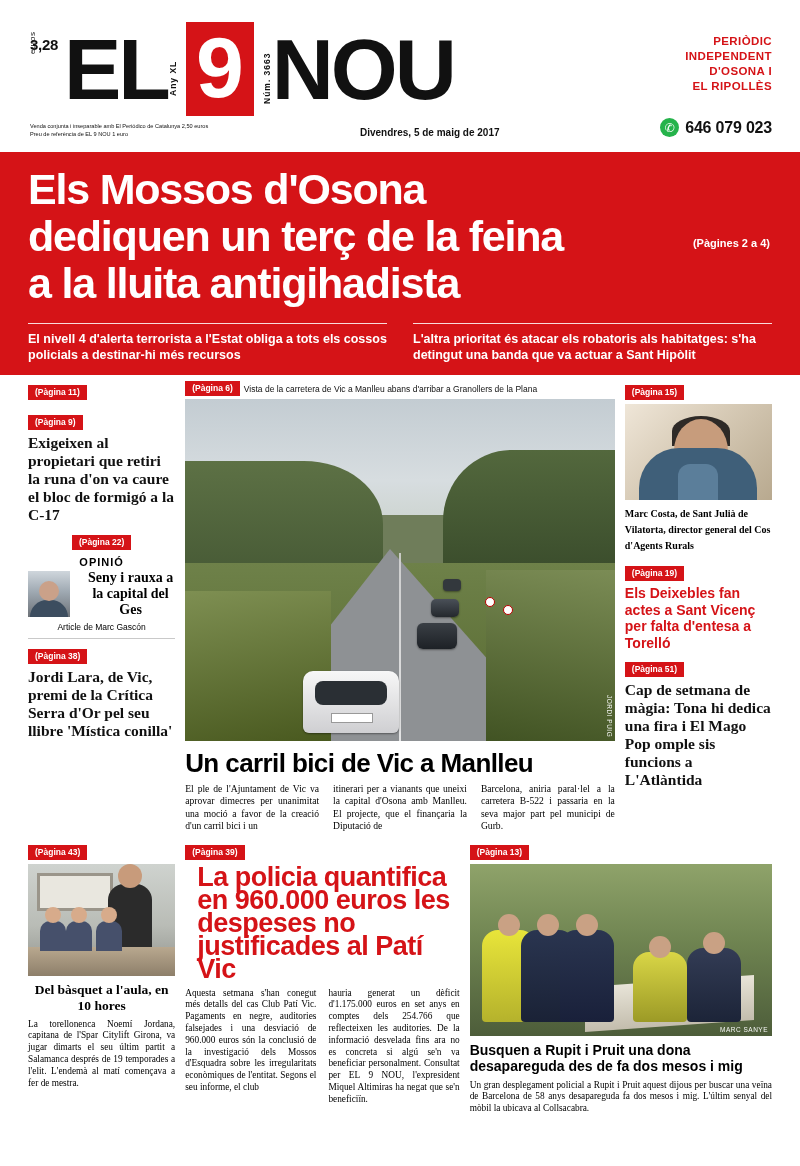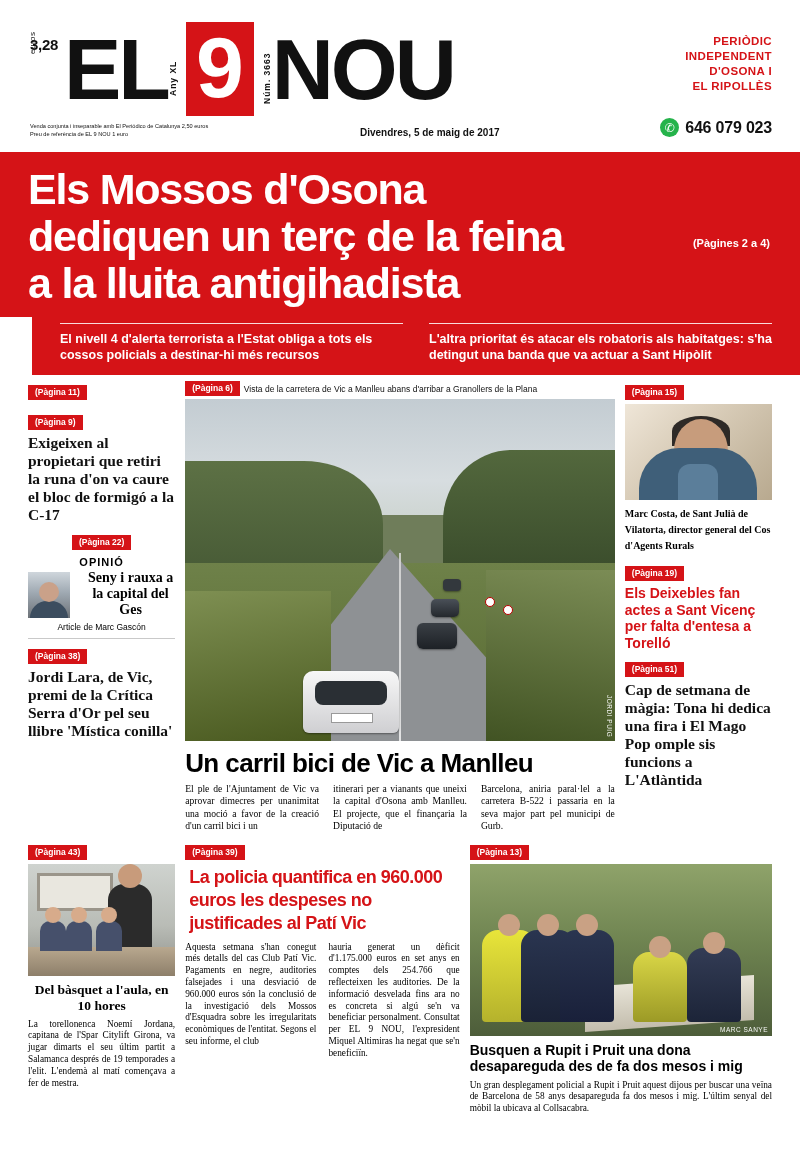--- a/index.html
+++ b/index.html
@@ -158,21 +158,20 @@
     right: 30px;
     bottom: 68px;
   }
   .subheads {
     background: #d51317;
     color: #fff;
     display: flex;
     gap: 26px;
     padding: 6px 28px 12px 28px;
     border-top: none;
-    margin-left: 32px;
   }
   .subheads .col {
     flex: 1;
     font-family: "Liberation Sans", sans-serif;
     font-weight: bold;
     font-size: 12.5px;
     line-height: 16px;
     border-top: 1px solid rgba(255,255,255,.85);
     padding-top: 7px;
   }
@@ -213,21 +212,21 @@
     border: none;
     text-align: center;
   }
   .opinion-head {
     font-family: "Liberation Sans", sans-serif;
     font-weight: bold;
     font-size: 11px;
     letter-spacing: 1px;
     margin: 2px 0 2px 0;
   }
-  .opinion-inner { display: flex; gap: 16px; align-items: flex-end; }
+  .opinion-inner { display: flex; gap: 16px; align-items: center; }
   .op-photo {
     width: 42px; height: 46px;
     background: linear-gradient(180deg,#cfd6dc 0%, #9fa9b2 45%, #6d7278 100%);
     position: relative;
     overflow: hidden;
     flex: none;
   }
   .op-photo::after {
     content: "";
     position: absolute;
@@ -331,24 +330,24 @@
     text-align: center;
     margin: 6px 0 5px 0;
   }
   .b-left .txt {
     font-family: "Liberation Serif", serif;
     font-size: 9.3px;
     line-height: 11.8px;
     text-align: justify;
   }
   .b-mid h2 {
-    margin: 2px 0 7px 4px;
-    font-family: "Liberation Sans", sans-serif;
-    font-weight: bold;
-    font-size: 18px;
+    margin: 2px 0 7px 12px;
+    font-family: "Liberation Sans", sans-serif;
+    font-weight: bold;
+    font-size: 27px;
     line-height: 23px;
     color: #d51317;
     letter-spacing: -0.5px;
   }
   .b-mid .cols {
     display: flex; gap: 12px;
     font-family: "Liberation Serif", serif;
     font-size: 9.3px;
     line-height: 11.8px;
     text-align: justify;

